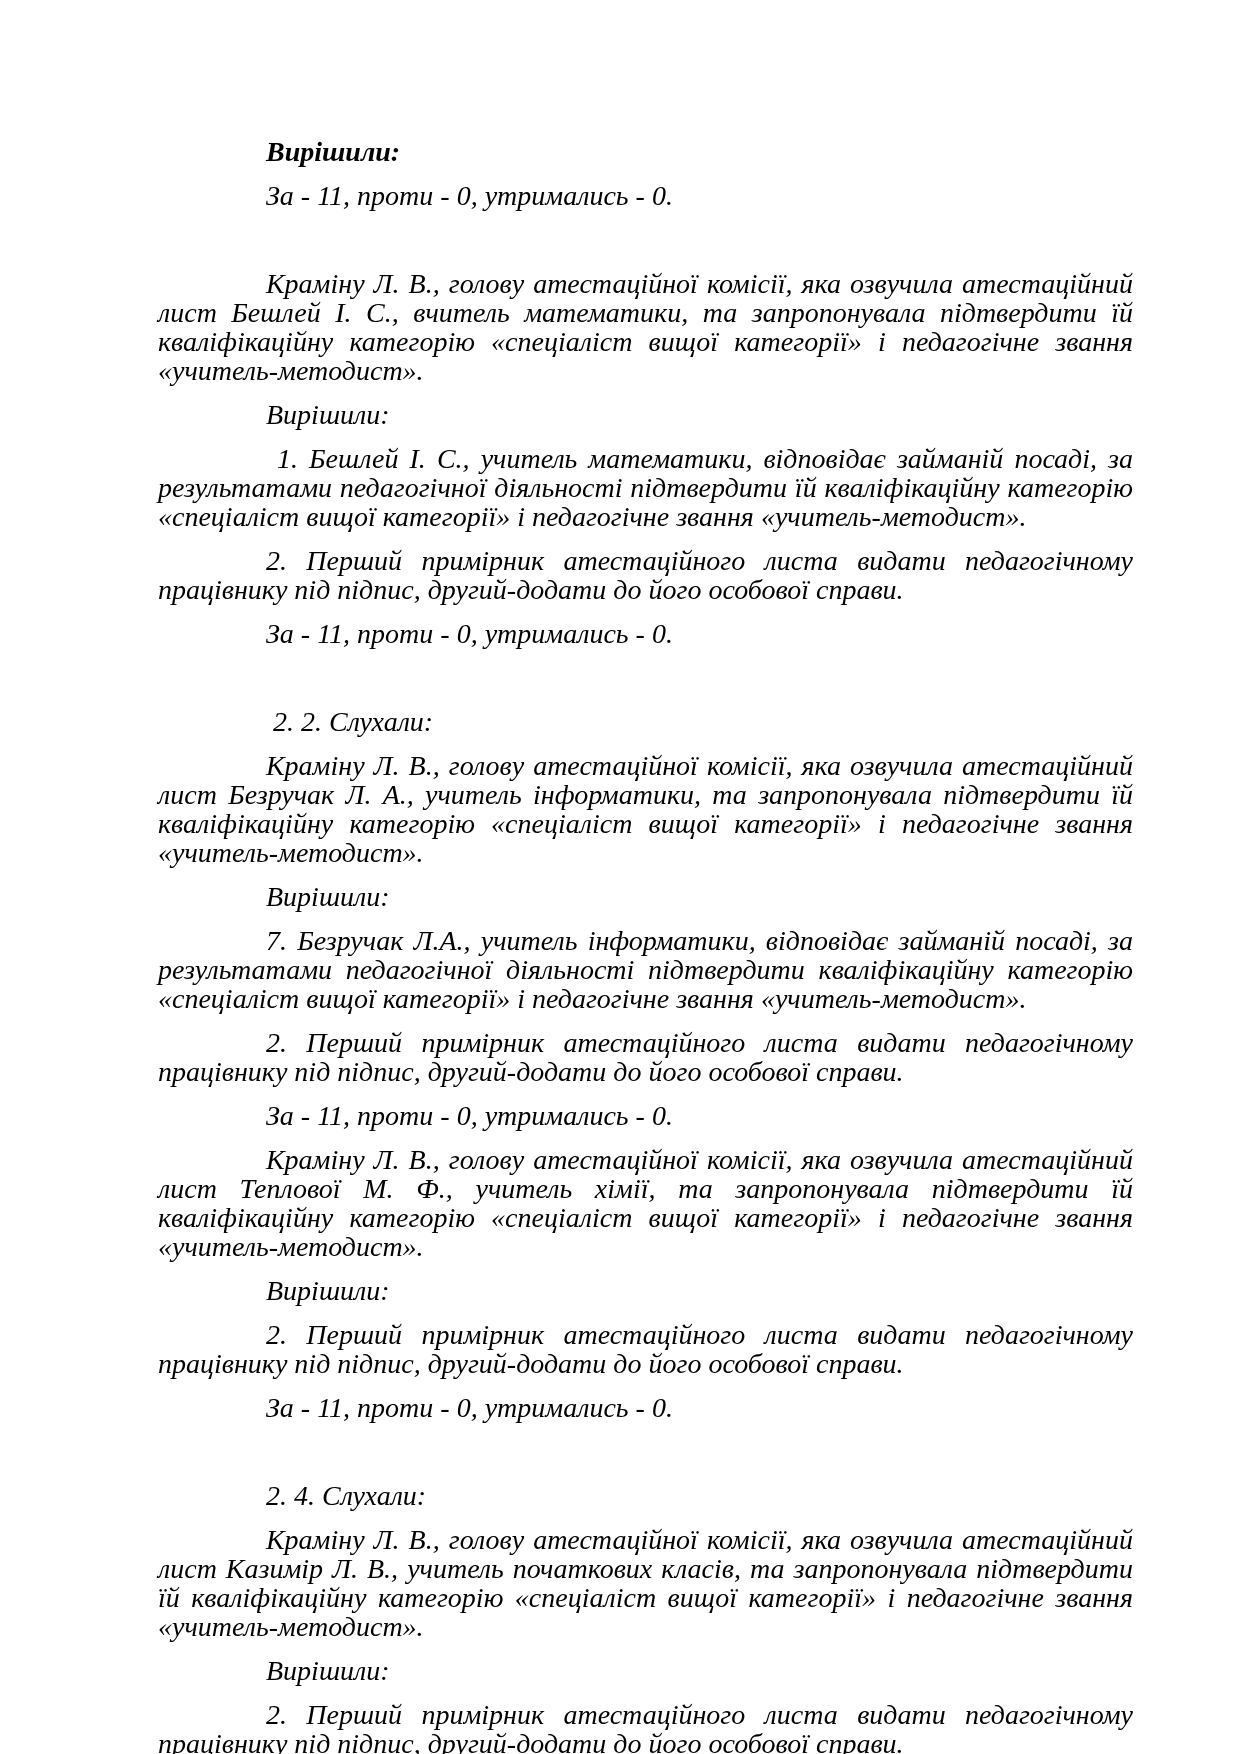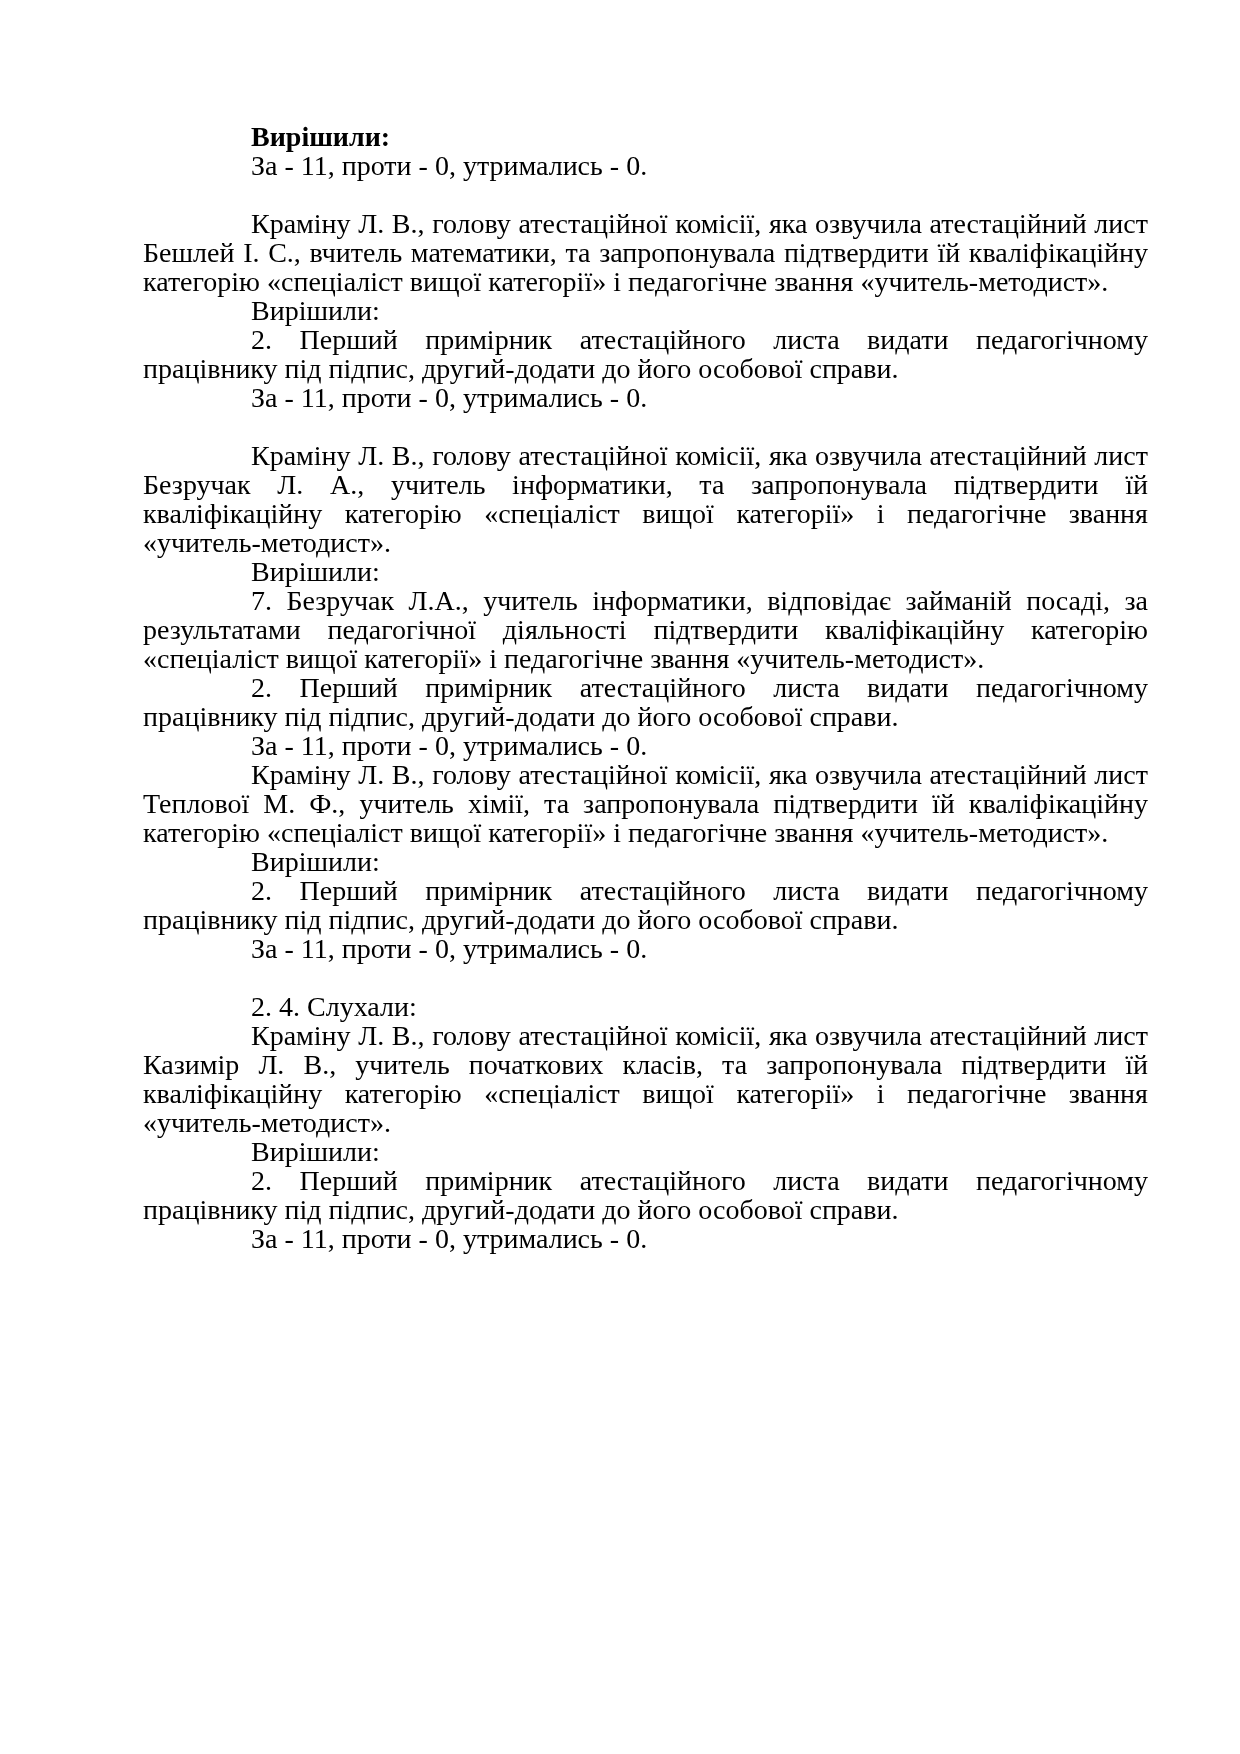--- a/index.html
+++ b/index.html
@@ -19,41 +19,44 @@
     inset: 0;
     background: #ffffff;
   }
   .content {
     position: absolute;
     left: 143px;
     top: 122px;
     width: 1005px;
   }
   .para {
-    margin: 0;
+    margin: 15px;
     padding: 0;
     text-indent: 108px;
     text-align: justify;
+    font-style: italic;
   }
   .para.bold { font-weight: 700; }
   .para.blank { text-align: left; }
 </style>
 </head>
 <body>
 
 <div class="page">
   <div class="content">
       <p class="para bold">Вирішили:</p>
       <p class="para ">За - 11, проти - 0, утримались - 0.</p>
       <p class="para blank">&nbsp;</p>
       <p class="para ">Краміну Л. В., голову атестаційної комісії, яка озвучила атестаційний лист Бешлей І. С., вчитель математики, та запропонувала підтвердити їй кваліфікаційну категорію «спеціаліст вищої категорії» і педагогічне звання «учитель-методист».</p>
       <p class="para ">Вирішили:</p>
+      <p class="para ">&nbsp;1. Бешлей І. С., учитель математики, відповідає займаній посаді, за результатами педагогічної діяльності підтвердити їй кваліфікаційну категорію «спеціаліст вищої категорії» і педагогічне звання «учитель-методист».</p>
       <p class="para ">2. Перший примірник атестаційного листа видати педагогічному працівнику під підпис, другий-додати до його особової справи.</p>
       <p class="para ">За - 11, проти - 0, утримались - 0.</p>
       <p class="para blank">&nbsp;</p>
+      <p class="para ">&nbsp;2. 2. Слухали:</p>
       <p class="para ">Краміну Л. В., голову атестаційної комісії, яка озвучила атестаційний лист Безручак Л. А., учитель інформатики, та запропонувала підтвердити їй кваліфікаційну категорію «спеціаліст вищої категорії» і педагогічне звання «учитель-методист».</p>
       <p class="para ">Вирішили:</p>
       <p class="para ">7. Безручак Л.А., учитель інформатики, відповідає займаній посаді, за результатами педагогічної діяльності підтвердити кваліфікаційну категорію «спеціаліст вищої категорії» і педагогічне звання «учитель-методист».</p>
       <p class="para ">2. Перший примірник атестаційного листа видати педагогічному працівнику під підпис, другий-додати до його особової справи.</p>
       <p class="para ">За - 11, проти - 0, утримались - 0.</p>
       <p class="para ">Краміну Л. В., голову атестаційної комісії, яка озвучила атестаційний лист Теплової М. Ф., учитель хімії, та запропонувала підтвердити їй кваліфікаційну категорію «спеціаліст вищої категорії» і педагогічне звання «учитель-методист».</p>
       <p class="para ">Вирішили:</p>
       <p class="para ">2. Перший примірник атестаційного листа видати педагогічному працівнику під підпис, другий-додати до його особової справи.</p>
       <p class="para ">За - 11, проти - 0, утримались - 0.</p>
       <p class="para blank">&nbsp;</p>

